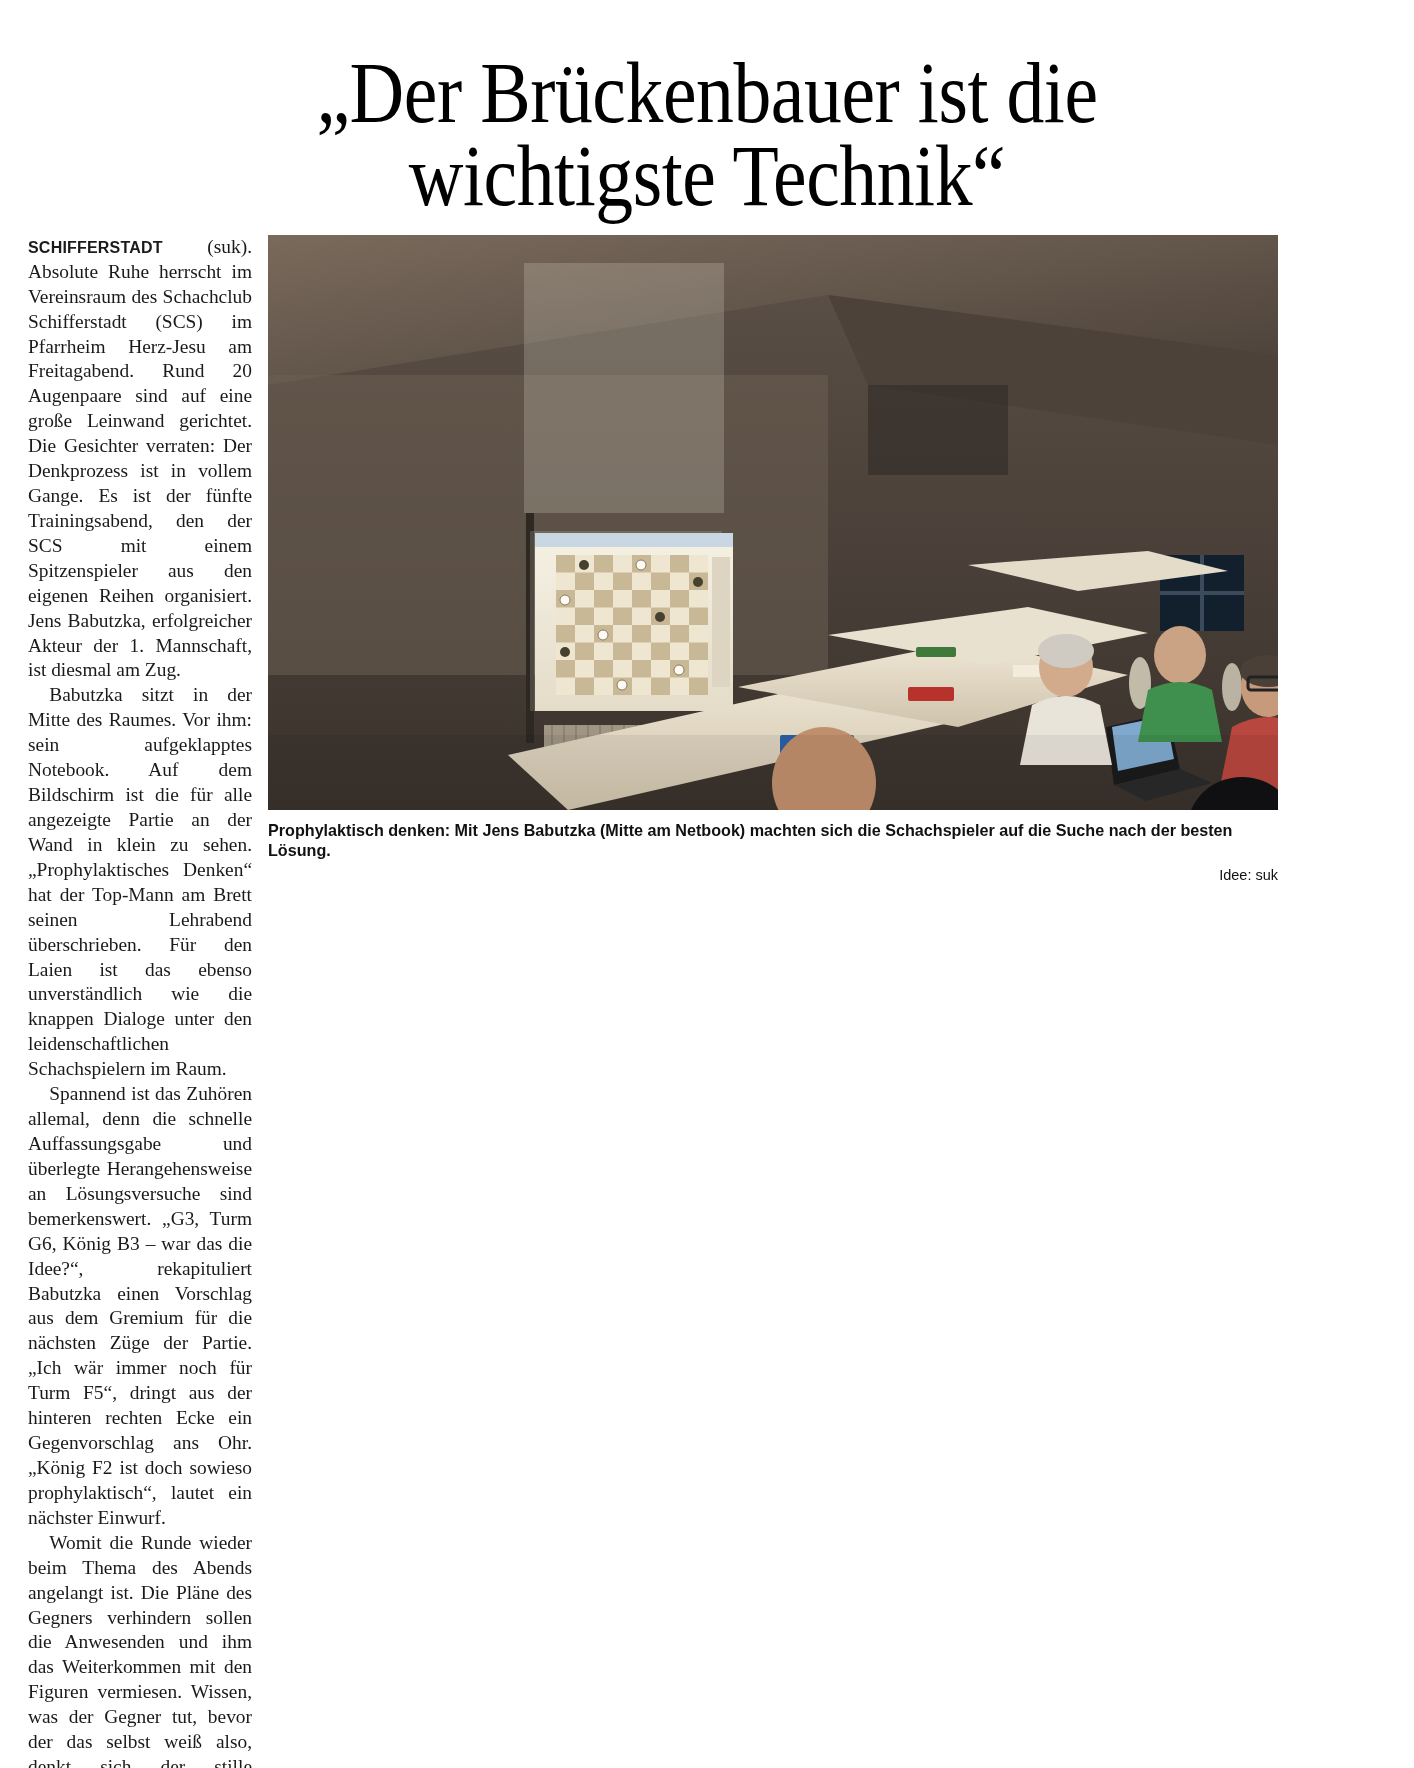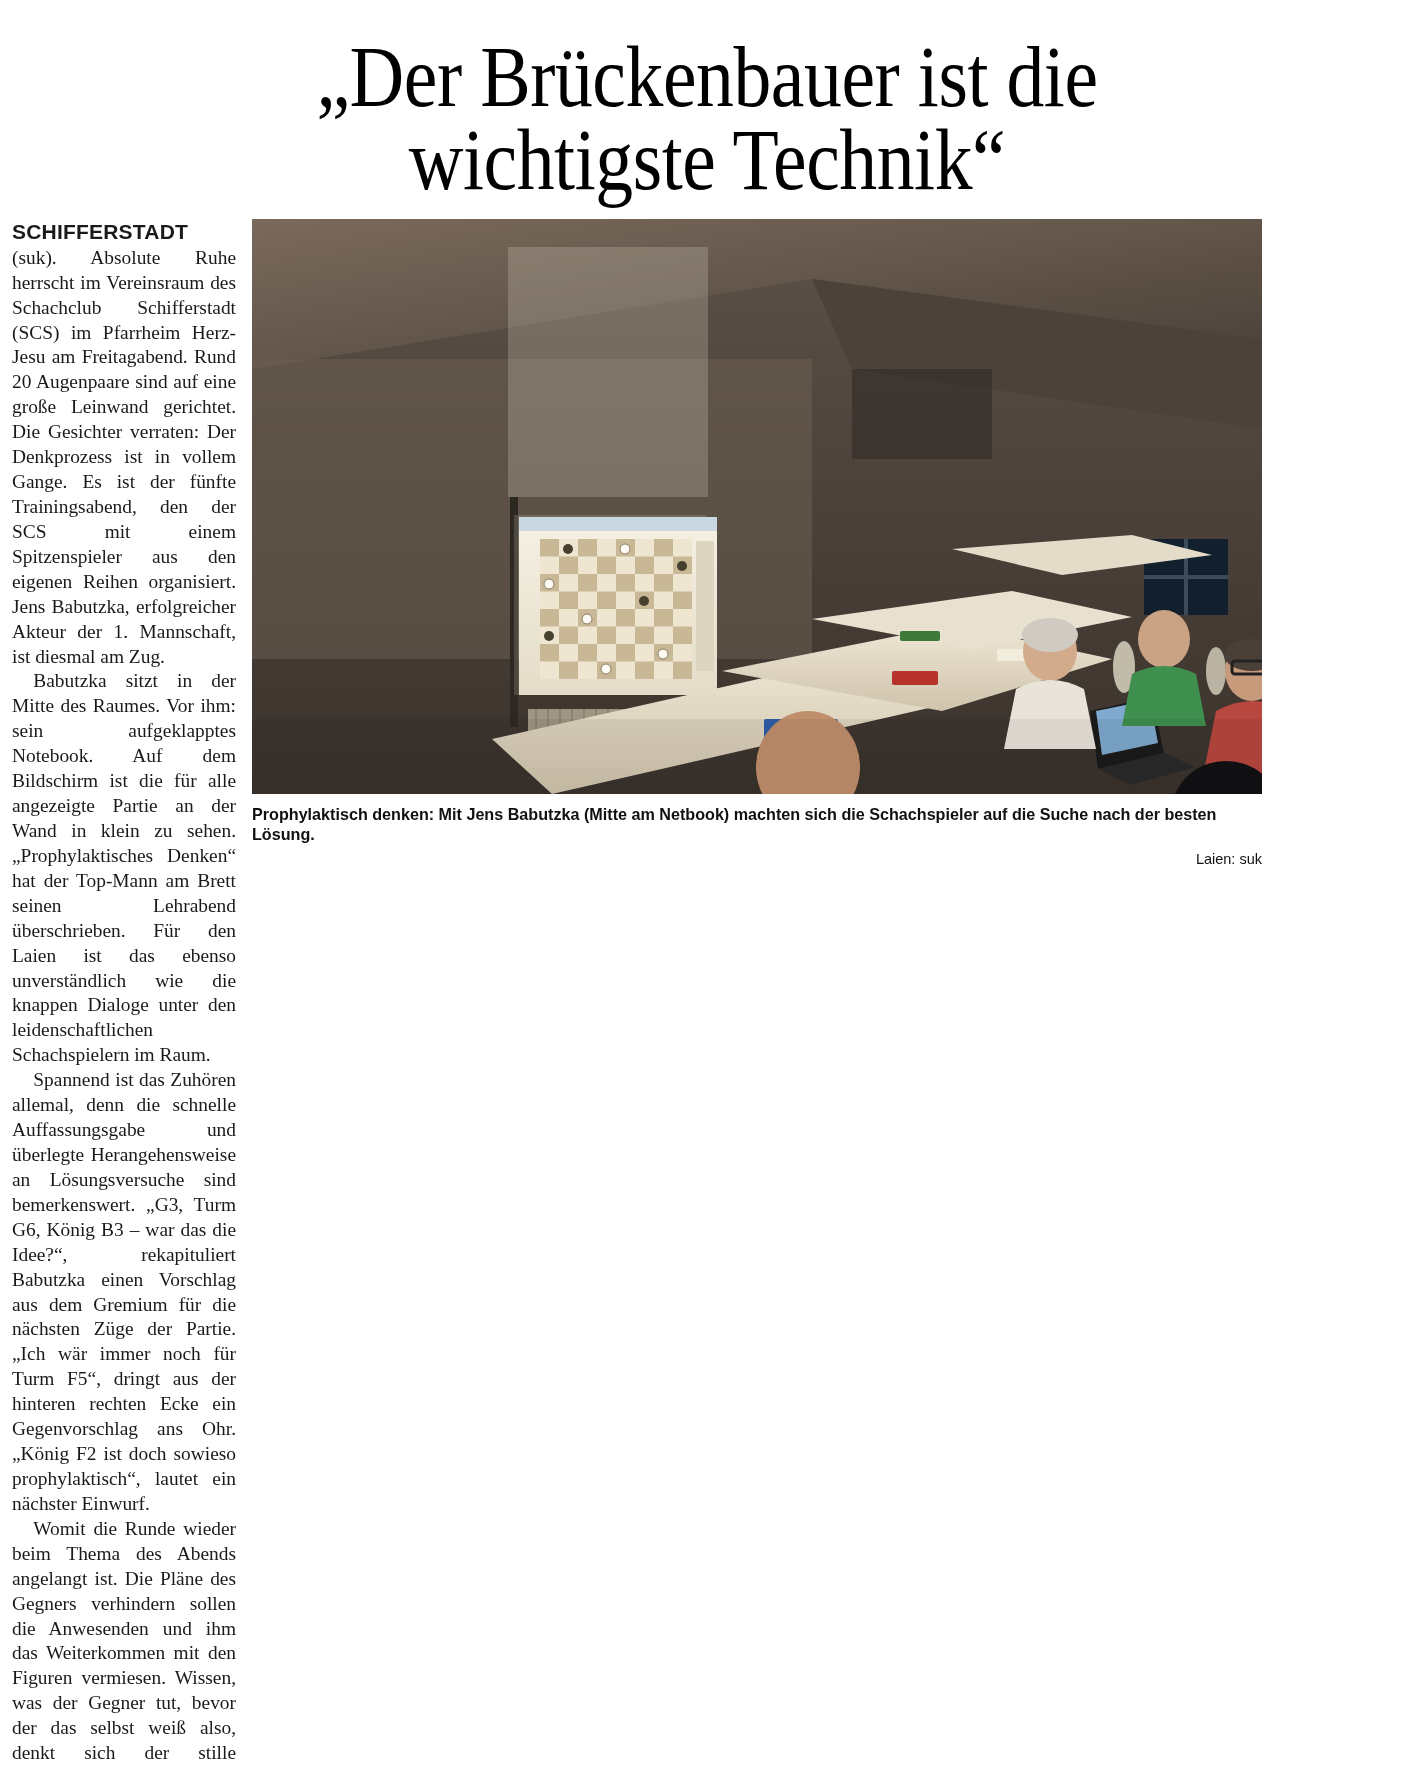--- a/index.html
+++ b/index.html
@@ -12,21 +12,21 @@
     height: 1768px;
     font-family: "Liberation Serif", "DejaVu Serif", serif;
     color: #1a1a1a;
     position: relative;
     overflow: hidden;
   }
   .page {
     width: 1414px;
     height: 1355px;
     position: relative;
-    padding: 0;
+    padding: 16px;
     box-sizing: border-box;
   }
 
   
   .headline {
     text-align: center;
     font-family: "Liberation Serif", "DejaVu Serif", serif;
     font-size: 86px;
     line-height: 0.97;
     font-weight: 400;
@@ -81,21 +81,21 @@
     line-height: 1.285;
     text-align: justify;
     hyphens: auto;
     -webkit-hyphens: auto;
   }
   .lead-col p { margin: 0; text-indent: 1.1em; }
   .lead-col p:first-child { text-indent: 0; }
   .dateline {
     font-family: "Liberation Sans", "DejaVu Sans", sans-serif;
     font-weight: 700;
-    font-size: 21px;
+    font-size: 16px;
     letter-spacing: 0.2px;
   }
 
   .photo-wrap {
     flex: 1 1 auto;
     position: relative;
   }
   .photo {
     width: 1010px;
     height: 575px;
@@ -367,17 +367,17 @@
           </g>
 
           <polygon points="742,738 850,724 866,742 756,758" fill="#f4efe2"></polygon>
           <polygon points="560,776 690,766 700,790 568,802" fill="#efe9db"></polygon>
 
           <rect x="0" y="500" width="1010" height="75" fill="#000" opacity="0.06"></rect>
         </svg>
       </div>
 
       <div class="caption">Prophylaktisch denken: Mit Jens Babutzka (Mitte am Netbook) machten sich die Schachspieler auf die Suche nach der besten Lösung.</div>
-      <div class="photo-credit">Laien: suk</div>
+      <div class="photo-credit">Idee: suk</div>
     </div>
   </div>
 
 </div>
 
 </body></html>

